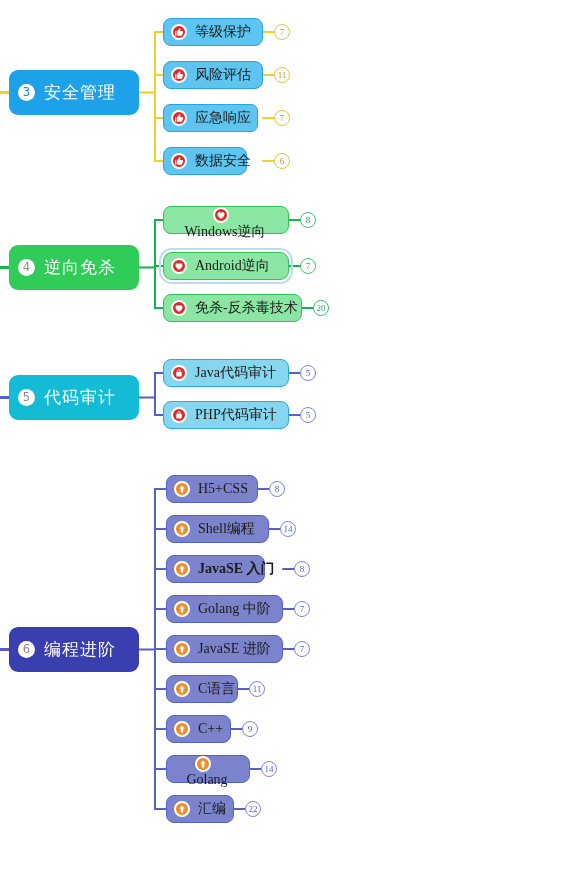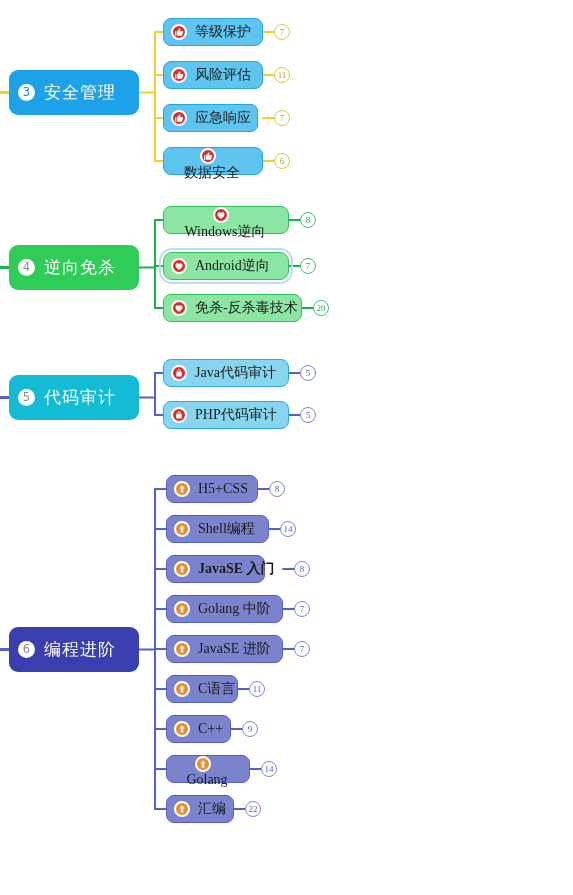--- a/index.html
+++ b/index.html
@@ -192,21 +192,21 @@
       <div class="count-badge" style="left: 274px; top: 67px; border-color: rgb(224, 198, 58); color: rgb(183, 154, 30);">11</div>
       <div class="leaf-node" style="left: 163px; top: 104px; width: 95px; background: rgb(94, 196, 240); border-color: rgb(42, 163, 224); border-radius: 7px;">
         <span class="leaf-icon" style="background: rgb(224, 42, 42); border: 2px solid rgb(255, 255, 255); box-sizing: border-box;">
           <svg width="10" height="10" viewBox="0 0 24 24">
             <path fill="#fff" d="M9 21h8.3c.9 0 1.6-.5 1.9-1.3l2.6-6.1c.1-.2.1-.5.1-.7v-1.8c0-1-.8-1.8-1.8-1.8h-5.6l.9-4.1v-.3c0-.4-.2-.8-.4-1.1L14 3l-6.2 6.3c-.4.3-.6.8-.6 1.3V19c0 1.1.9 2 1.8 2zM2.5 10h3.2v11H2.5z"></path>
           </svg>
         </span>
         <span class="leaf-label">应急响应</span>
       </div>
       <div class="count-badge" style="left: 274px; top: 110px; border-color: rgb(224, 198, 58); color: rgb(183, 154, 30);">7</div>
-      <div class="leaf-node" style="left: 163px; top: 147px; width: 100px; background: rgb(94, 196, 240); border-color: rgb(42, 163, 224); flex-direction: column;">
+      <div class="leaf-node" style="left: 163px; top: 147px; width: 84px; background: rgb(94, 196, 240); border-color: rgb(42, 163, 224);">
         <span class="leaf-icon" style="background: rgb(224, 42, 42); border: 2px solid rgb(255, 255, 255); box-sizing: border-box;">
           <svg width="10" height="10" viewBox="0 0 24 24">
             <path fill="#fff" d="M9 21h8.3c.9 0 1.6-.5 1.9-1.3l2.6-6.1c.1-.2.1-.5.1-.7v-1.8c0-1-.8-1.8-1.8-1.8h-5.6l.9-4.1v-.3c0-.4-.2-.8-.4-1.1L14 3l-6.2 6.3c-.4.3-.6.8-.6 1.3V19c0 1.1.9 2 1.8 2zM2.5 10h3.2v11H2.5z"></path>
           </svg>
         </span>
         <span class="leaf-label">数据安全</span>
       </div>
       <div class="count-badge" style="left: 274px; top: 153px; border-color: rgb(224, 198, 58); color: rgb(183, 154, 30);">6</div>
       <div class="root-node" style="left: 9px; top: 70px; width: 130px; height: 45px; background: rgb(29, 161, 232);">
         <span class="root-badge" style="color: rgb(29, 127, 208);">3</span>

